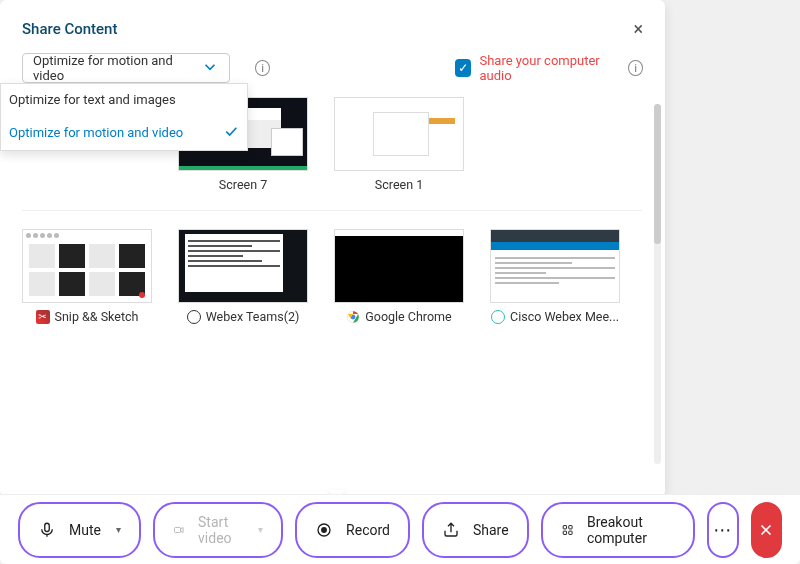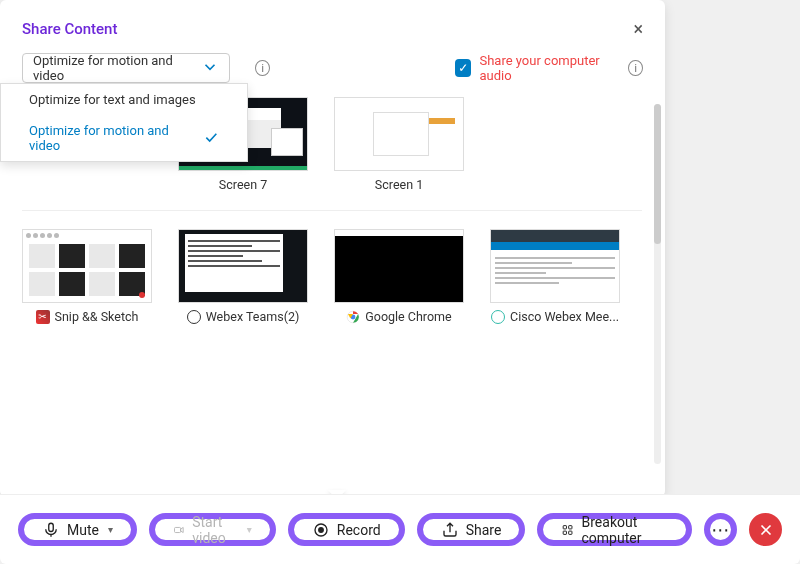--- a/index.html
+++ b/index.html
@@ -4,41 +4,41 @@
 <style>
 * { box-sizing: border-box; margin: 0; padding: 0; font-family: -apple-system, BlinkMacSystemFont, "Segoe UI", Roboto, Arial, sans-serif; }
 body { width: 800px; height: 564px; background: #f0f0f0; position: relative; overflow: hidden; }
 
 .share-panel {
   position: absolute; top: 0; left: 0; width: 665px; height: 497px;
   background: #fff; border-radius: 6px; box-shadow: 0 4px 12px rgba(0,0,0,0.1);
   padding: 18px 22px;
 }
 .panel-header { display: flex; justify-content: space-between; align-items: center; margin-bottom: 14px; }
-.panel-title { font-size: 15px; color: #6d28d9; font-weight: 500; }
+.panel-title { font-size: 15px; color: #0c4a6e; font-weight: 500; }
 .close-x { font-size: 18px; color: #555; cursor: pointer; }
 
 .opt-row { display: flex; align-items: center; gap: 25px; margin-bottom: 14px; position: relative; }
 .opt-select {
   width: 226px; height: 30px; border: 1px solid #ccc; border-radius: 4px;
   display: flex; align-items: center; justify-content: space-between; padding: 0 10px;
   font-size: 13px; color: #333; cursor: pointer;
 }
 .chev { color: #007EC4; font-size: 12px; }
 .info-icn { width: 16px; height: 16px; border: 1.2px solid #888; border-radius: 50%; display: flex; align-items: center; justify-content: center; font-size: 10px; color: #666; }
 
 .share-audio { display: flex; align-items: center; gap: 8px; margin-left: 160px; }
 .chk { width: 18px; height: 18px; background: #007EC4; border-radius: 4px; display: flex; align-items: center; justify-content: center; color: #fff; font-size: 12px; }
 .share-audio-label { font-size: 13px; color: #ef4444; }
 
 .dropdown {
   position: absolute; top: 30px; left: -22px; width: 248px; background: #fff;
   border: 1px solid #ddd; box-shadow: 0 4px 10px rgba(0,0,0,0.12); z-index: 5;
 }
-.dd-item { padding: 8px 28px; font-size: 13px; color: #333; display: flex; justify-content: space-between; align-items: center; cursor: pointer; }
+.dd-item { padding: 8px 8px; font-size: 13px; color: #333; display: flex; justify-content: space-between; align-items: center; cursor: pointer; }
 .dd-item.selected { color: #007EC4; }
 .dd-chk { color: #007EC4; font-size: 14px; }
 
 .thumb-grid { display: flex; flex-wrap: wrap; gap: 28px 26px; margin-top: 8px; }
 .thumb { width: 130px; display: flex; flex-direction: column; align-items: center; gap: 6px; cursor: pointer; }
 .thumb-img { width: 130px; height: 74px; border: 1px solid #ddd; background: #fafafa; position: relative; overflow: hidden; }
 .thumb-label { font-size: 12.5px; color: #333; display: flex; align-items: center; gap: 5px; max-width: 130px; white-space: nowrap; overflow: hidden; text-overflow: ellipsis; }
 .app-icn { width: 14px; height: 14px; display: inline-flex; align-items: center; justify-content: center; font-size: 10px; border-radius: 2px; }
 
 .sep { width: 620px; height: 1px; background: #eee; margin: 18px 0; }
@@ -78,22 +78,22 @@
   border-left: 9px solid transparent; border-right: 9px solid transparent;
   border-top: 10px solid #fff; filter: drop-shadow(0 2px 2px rgba(0,0,0,0.12));
 }
 
 .toolbar {
   position: absolute; left: 0; right: 0; bottom: 0; height: 70px;
   background: #fff; border-top: 1px solid #eee; border-radius: 0 0 6px 6px;
   display: flex; align-items: center; padding: 0 18px; gap: 12px;
 }
 .tbtn {
-  height: 33px; border: 6px solid #8b5cf6; border-radius: 22px; background: #fff;
-  display: flex; align-items: center; gap: 7px; padding: 0 18px; font-size: 14px; color: #222;
+  height: 56px; border: 2px solid #8b5cf6; border-radius: 22px; background: #fff;
+  display: flex; align-items: center; gap: 13px; padding: 0 18px; font-size: 14px; color: #222;
   cursor: pointer;
 }
 .tbtn.disabled { color: #b5b5b5; }
 .tbtn .caret { font-size: 10px; color: #666; margin-left: 2px; }
 .tbtn.disabled .caret { color: #ccc; }
 .round { width: 40px; padding: 0; justify-content: center; }
 .end { background: #E0393E; border-color: #E0393E; color: #fff; }
 
 svg.icn { width: 18px; height: 18px; }
 </style>

